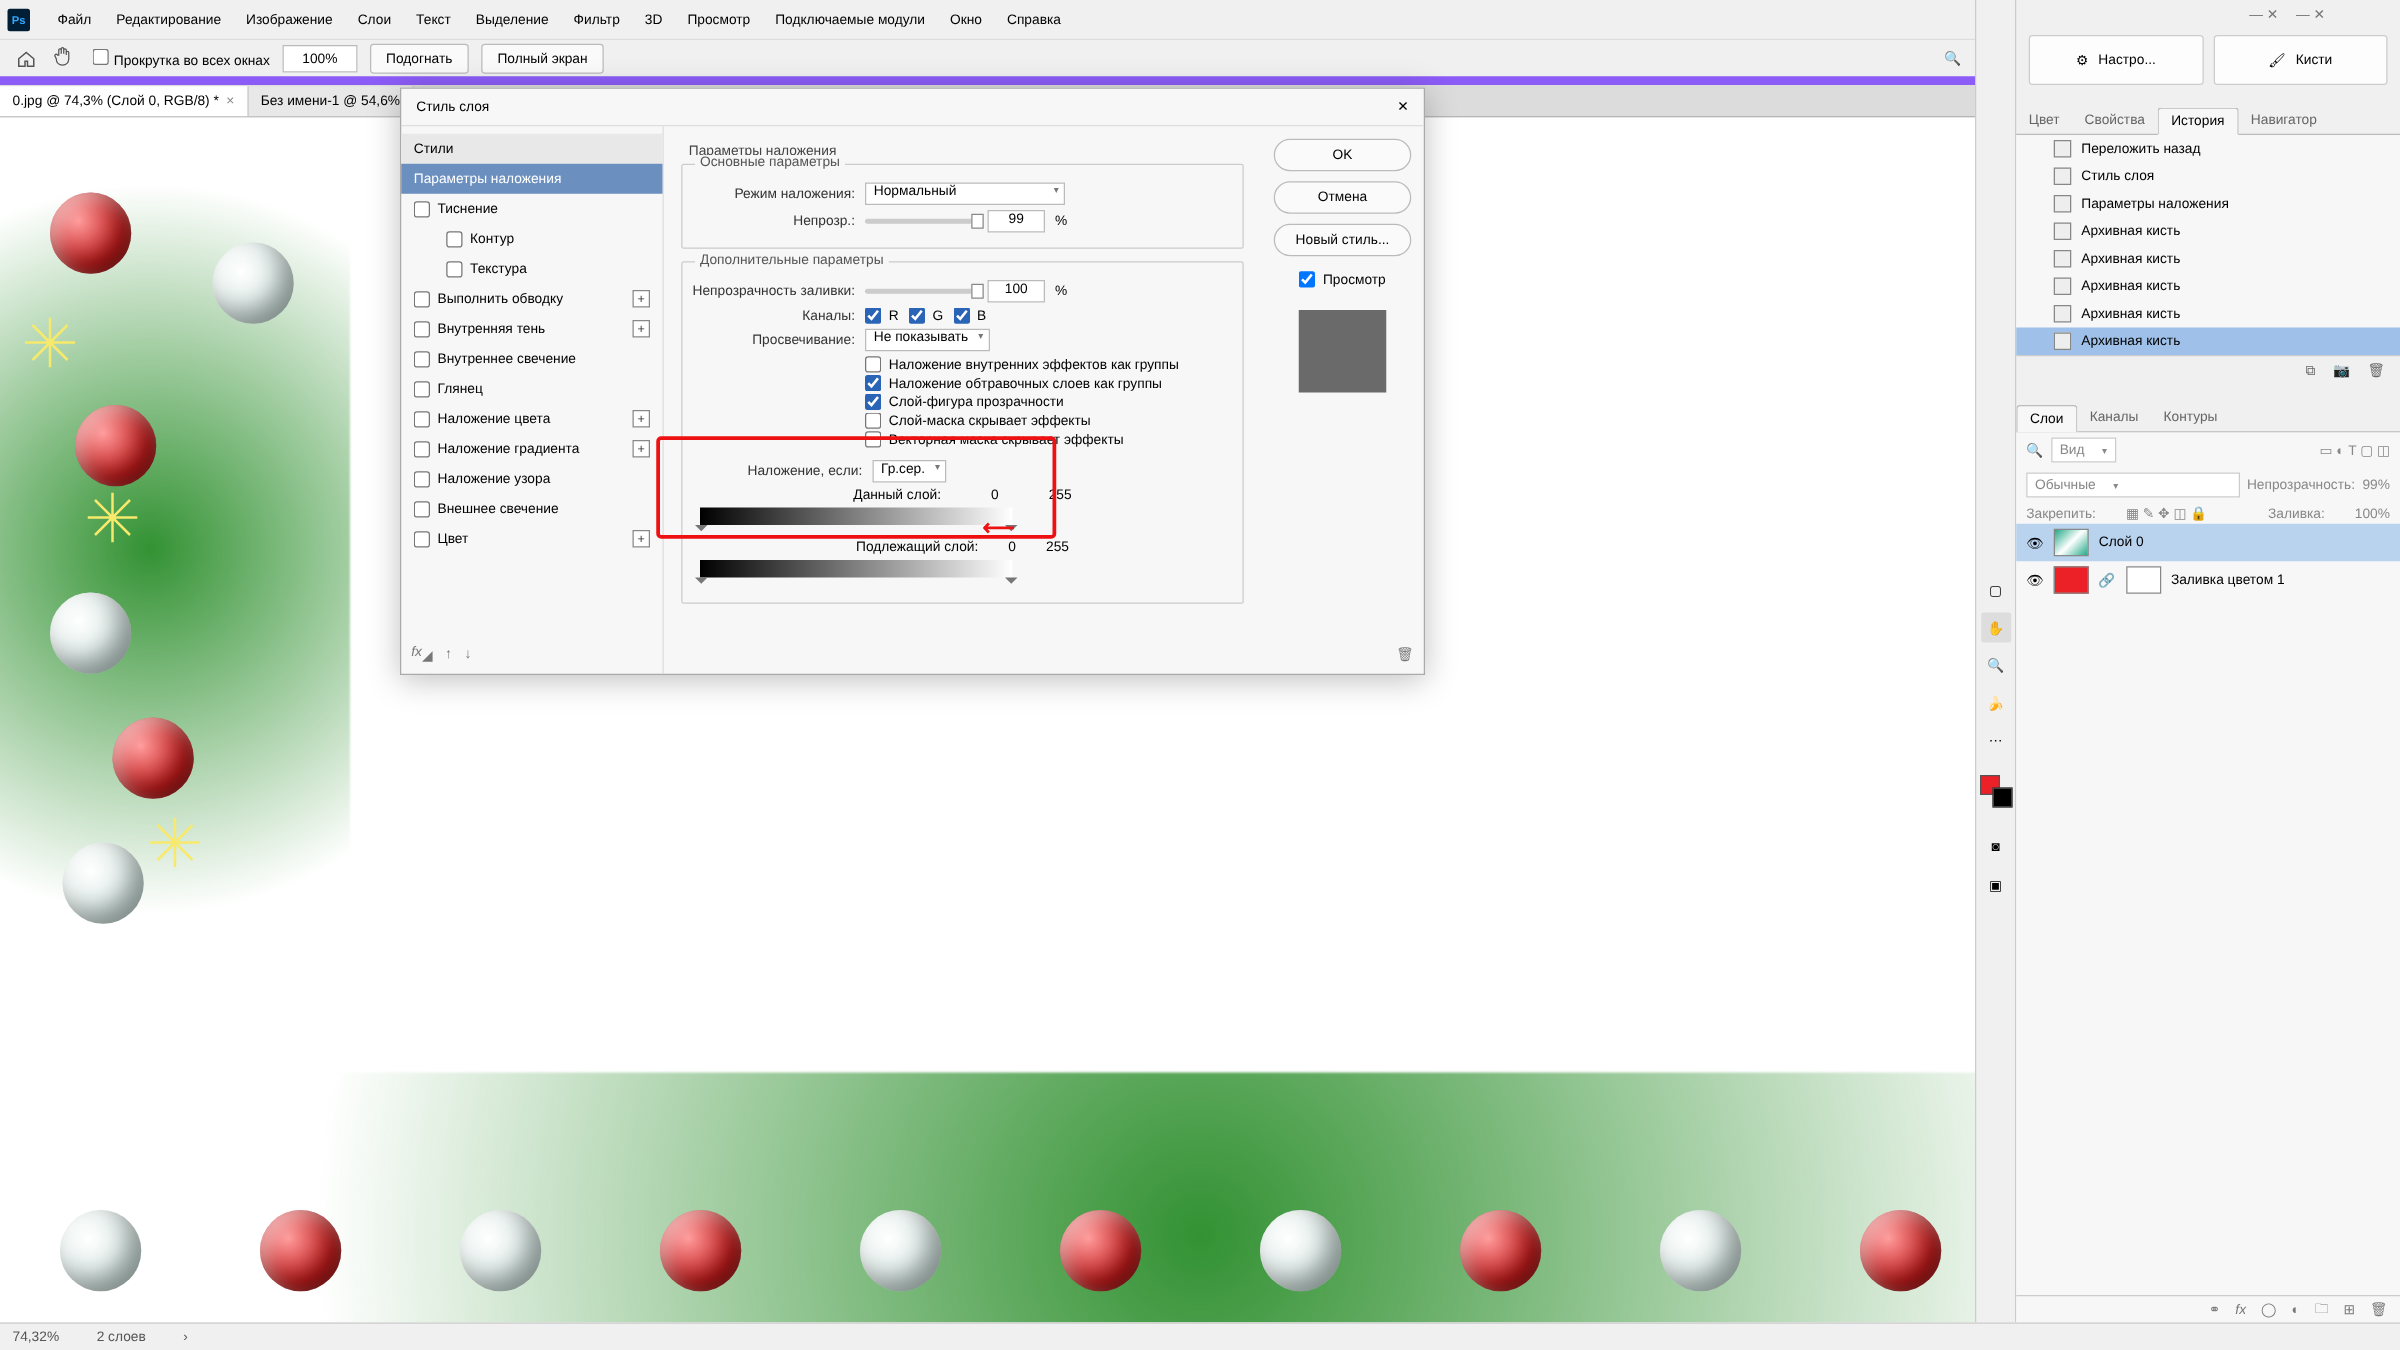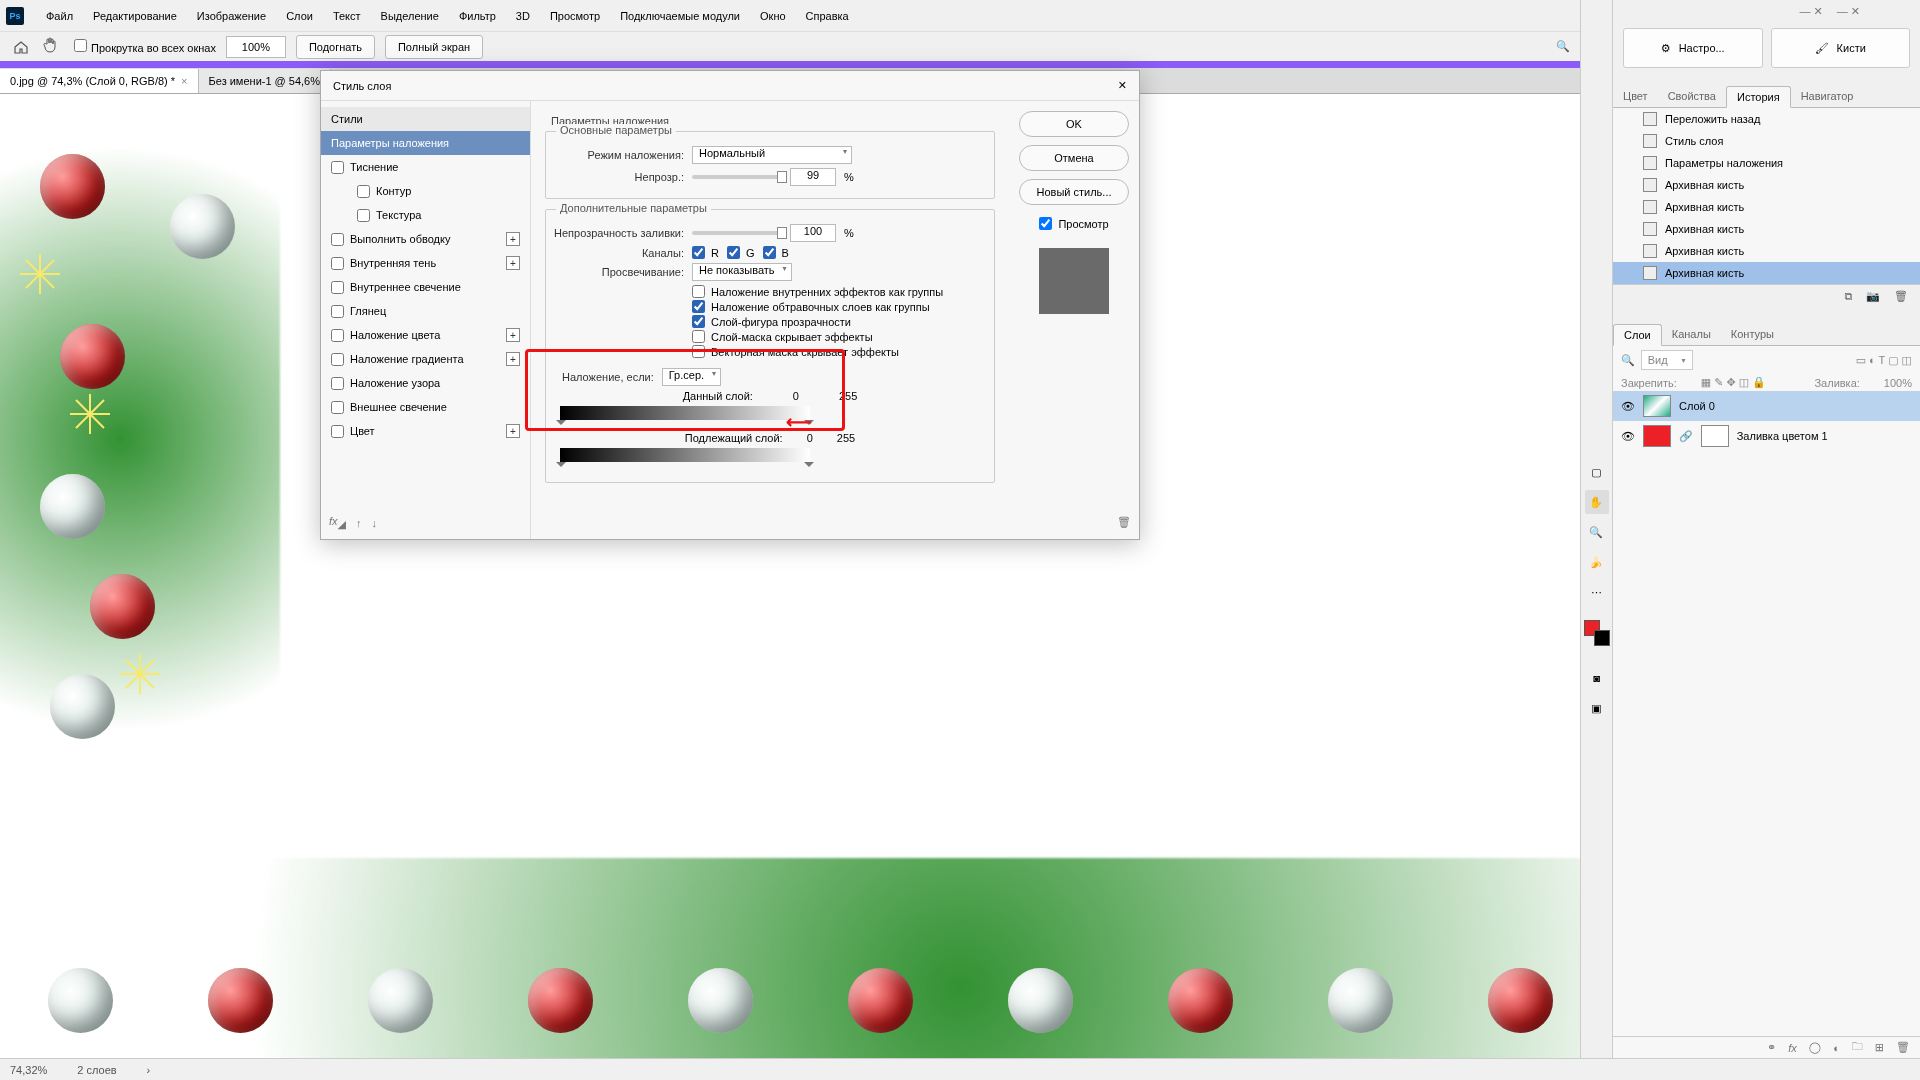--- a/index.html
+++ b/index.html
@@ -275,20 +275,25 @@
     <span class="active">Слои</span>
     <span>Каналы</span>
     <span>Контуры</span>
   </div>
   <div class="lay">
     <div class="layctrl">
       <span>🔍</span>
       <div class="sel">Вид</div>
       <span style="margin-left:auto">▭ ◐ T ▢ ◫</span>
     </div>
+    <div class="layctrl">
+      <div class="sel" style="flex:1">Обычные</div>
+      <span>Непрозрачность:</span>
+      <span>99%</span>
+    </div>
     <div class="laylock">
       <span>Закрепить:</span>
       <span>▦ ✎ ✥ ◫ 🔒</span>
       <span style="margin-left:auto">Заливка:</span>
       <span>100%</span>
     </div>
     <div class="layer sel">
       <span class="eye">👁</span>
       <div class="thumb" style="background:linear-gradient(135deg,#2a8,#fff,#2a8)"></div>
       <span>Слой 0</span>
@@ -494,21 +499,21 @@
         <div class="chkrow">
             <input type="checkbox" style="">
             <span>Слой-маска скрывает эффекты</span>
           </div>
         <div class="chkrow">
             <input type="checkbox" style="">
             <span>Векторная маска скрывает эффекты</span>
           </div>
 
         <div class="frow" style="margin-top:10px">
-            <span class="flabel" style="width:auto; margin-left:8px">Наложение, если:</span>
+            <span class="flabel" style="width:auto; margin-left:44px">Наложение, если:</span>
           <div class="select">Гр.сер.</div>
           </div>
         <div class="frow" style="justify-content:center; gap:40px;">
           <span>Данный слой:</span>
           <span>0</span>
           <span>255</span>
         </div>
         <div class="gradbar" style="margin-left:6px;">
           <div class="tri" style="left:-4px"></div>
             <div class="tri" style="right:-4px"></div>

